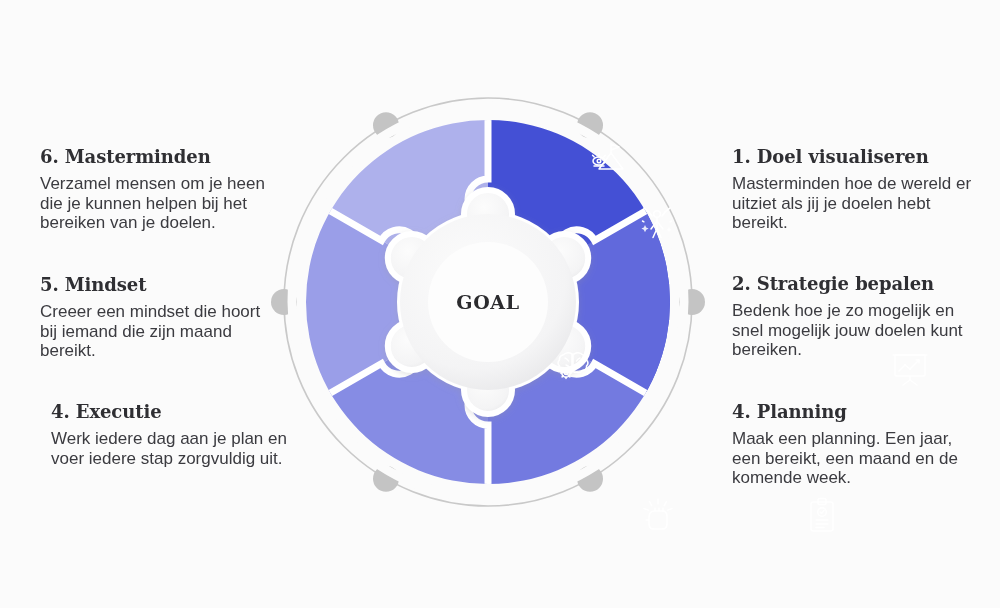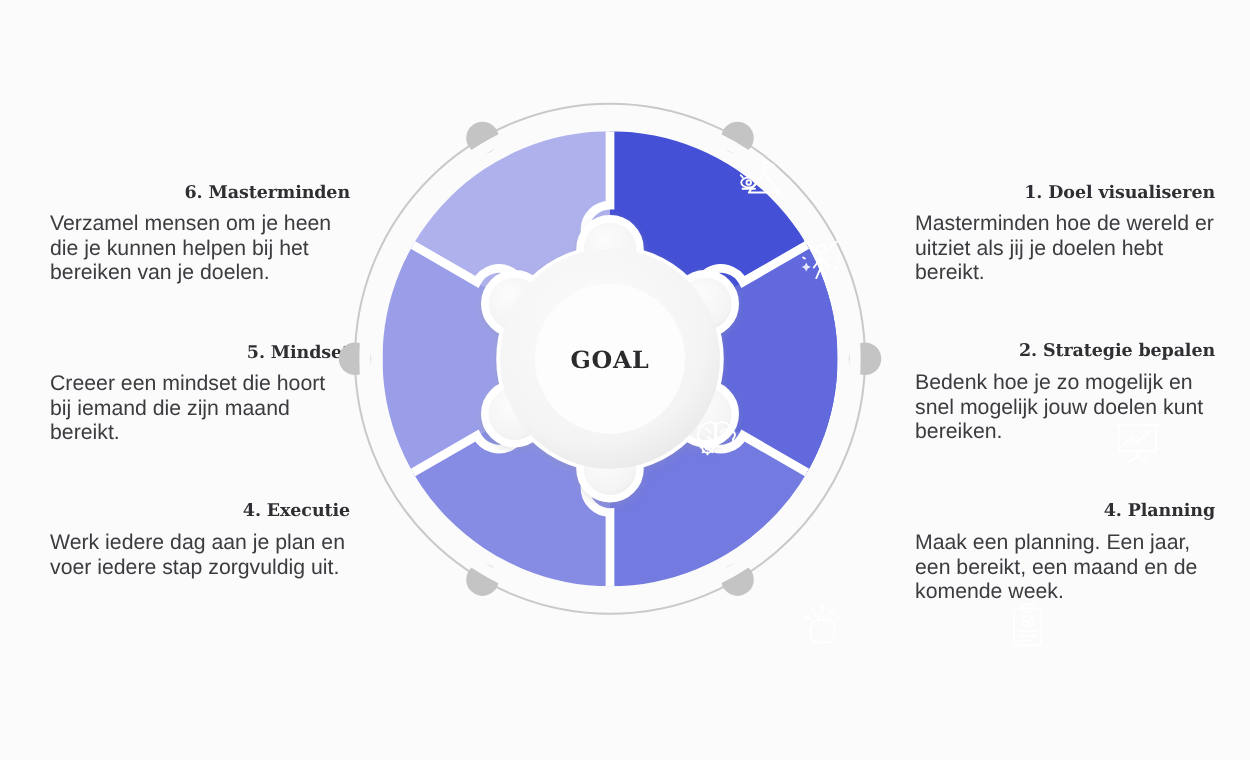--- a/index.html
+++ b/index.html
@@ -26,47 +26,46 @@
   .block {
     position: absolute;
     width: 240px;
   }
   .block.left  { left: 40px;  text-align: left; }
   .block.right { right: 28px; left: auto; text-align: left; }
 
   .block-title {
     font-family: "DejaVu Serif", "Liberation Serif", serif;
     font-weight: bold;
-    font-size: 14px;
+    font-size: 18px;
     color: #2f2f33;
     letter-spacing: -0.1px;
     margin: 0 0 7px 0;
     white-space: nowrap;
-    text-align: right;
   }
   .block-body {
     font-family: "Liberation Sans", sans-serif;
     font-size: 17px;
     line-height: 19.5px;
     color: #3b3b40;
     margin: 0;
   }
 
   #b6 { top: 146px; }
   #b5 { top: 274px; }
-  #b4 { top: 401px; }
+  #b4 { top: 401px; margin-left: 11px; }
   #b1 { top: 146px; }
   #b2 { top: 273px; }
   #b3 { top: 401px; }
 
   
   .wheel {
     position: absolute;
     left: 253px;
-    top: 52px;
+    top: 67px;
     width: 470px;
     height: 470px;
     text-decoration: underline;
   }
   .wheel svg { display: block; width: 470px; height: 470px; overflow: visible; }
 
   .goal-text {
     font-family: "DejaVu Serif", "Liberation Serif", serif;
     font-weight: bold;
     font-size: 19px;

